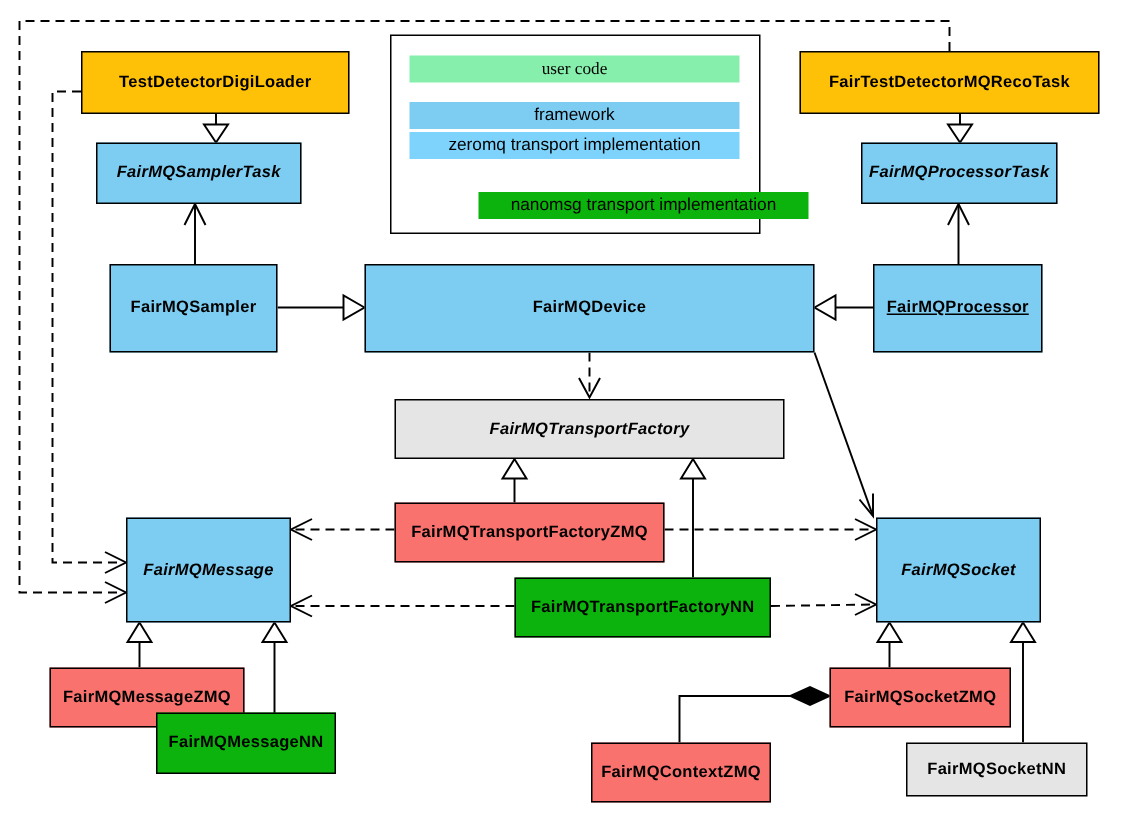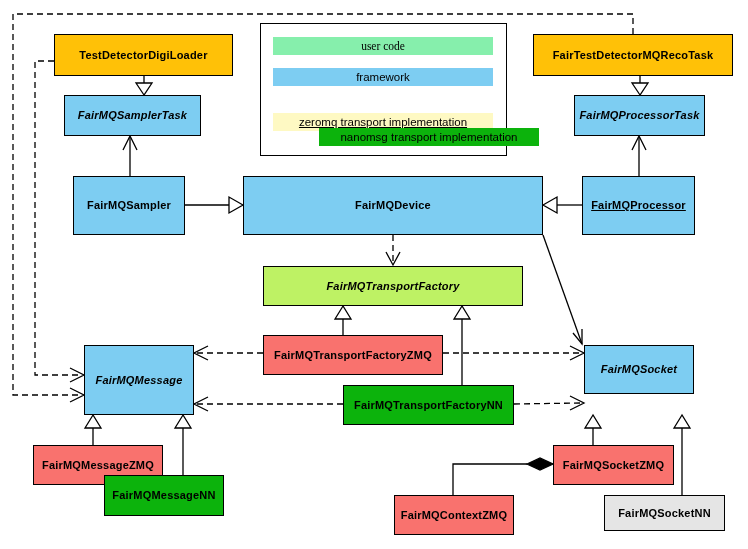--- a/index.html
+++ b/index.html
@@ -75,33 +75,33 @@
     </svg>
 
   <div id="nodes">
       <div class="node" style="left: 54px; top: 34px; width: 179px; height: 42px; background: rgb(255, 193, 7);">TestDetectorDigiLoader</div>
       <div class="node" style="left: 533px; top: 34px; width: 200px; height: 42px; background: rgb(255, 193, 7);">FairTestDetectorMQRecoTask</div>
       <div class="node abstract" style="left: 64px; top: 95px; width: 137px; height: 41px; background: rgb(125, 205, 242);">FairMQSamplerTask</div>
       <div class="node abstract" style="left: 574px; top: 95px; width: 131px; height: 41px; background: rgb(125, 205, 242);">FairMQProcessorTask</div>
       <div class="node" style="left: 73px; top: 176px; width: 112px; height: 59px; background: rgb(125, 205, 242);">FairMQSampler</div>
       <div class="node" style="left: 243px; top: 176px; width: 300px; height: 59px; background: rgb(125, 205, 242);">FairMQDevice</div>
       <div class="node" style="left: 582px; top: 176px; width: 113px; height: 59px; background: rgb(125, 205, 242); text-decoration: underline;">FairMQProcessor</div>
-      <div class="node abstract" style="left: 263px; top: 266px; width: 260px; height: 40px; background: #bef264;">FairMQTransportFactory</div>
+      <div class="node abstract" style="left: 263px; top: 266px; width: 260px; height: 40px; background: #e5e5e5;">FairMQTransportFactory</div>
       <div class="node" style="left: 263px; top: 335px; width: 180px; height: 40px; background: rgb(249, 114, 110); text-align: center;">FairMQTransportFactoryZMQ</div>
       <div class="node" style="left: 343px; top: 385px; width: 171px; height: 40px; background: rgb(12, 179, 12);">FairMQTransportFactoryNN</div>
       <div class="node abstract" style="left: 84px; top: 345px; width: 110px; height: 70px; background: rgb(125, 205, 242);">FairMQMessage</div>
-      <div class="node abstract" style="left: 584px; top: 345px; width: 110px; height: 49px; background: rgb(125, 205, 242);">FairMQSocket</div>
+      <div class="node abstract" style="left: 584px; top: 345px; width: 110px; height: 70px; background: rgb(125, 205, 242);">FairMQSocket</div>
       <div class="node" style="left: 33px; top: 445px; width: 130px; height: 40px; background: rgb(249, 114, 110);">FairMQMessageZMQ</div>
       <div class="node" style="left: 104px; top: 475px; width: 120px; height: 41px; background: rgb(12, 179, 12);">FairMQMessageNN</div>
       <div class="node" style="left: 553px; top: 445px; width: 121px; height: 40px; background: rgb(249, 114, 110);">FairMQSocketZMQ</div>
       <div class="node" style="left: 604px; top: 495px; width: 121px; height: 36px; background: #e5e5e5;">FairMQSocketNN</div>
       <div class="node" style="left: 394px; top: 495px; width: 120px; height: 40px; background: rgb(249, 114, 110);">FairMQContextZMQ</div>
     </div>
 
   <div class="legend">
     <div id="legend-items">
         <div class="legend-row" style="top: 13px; background: #86efac; font-family: Liberation Serif, serif;">user code</div>
         <div class="legend-row" style="top: 44px; background: rgb(125, 205, 242);">framework</div>
-        <div class="legend-row" style="top: 89px; background: #fef9c3; text-decoration: underline;">zeromq transport implementation</div>
+        <div class="legend-row" style="top: 64px; background: #7dd3fc;">zeromq transport implementation</div>
         <div class="legend-row" style="top: 104px; background: rgb(12, 179, 12); margin-left: 46px;">nanomsg transport implementation</div>
       </div>
   </div>
 </div>
 
 </body></html>

